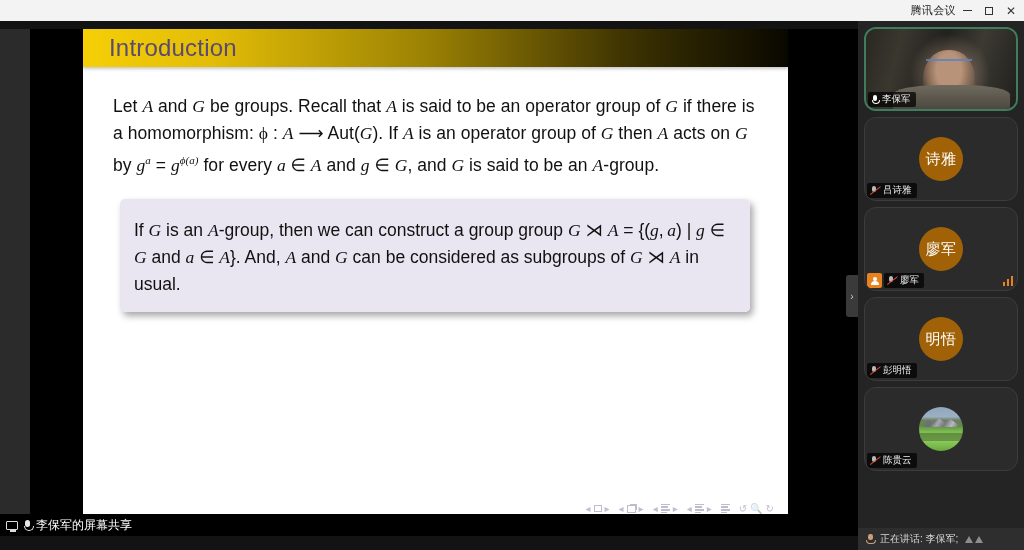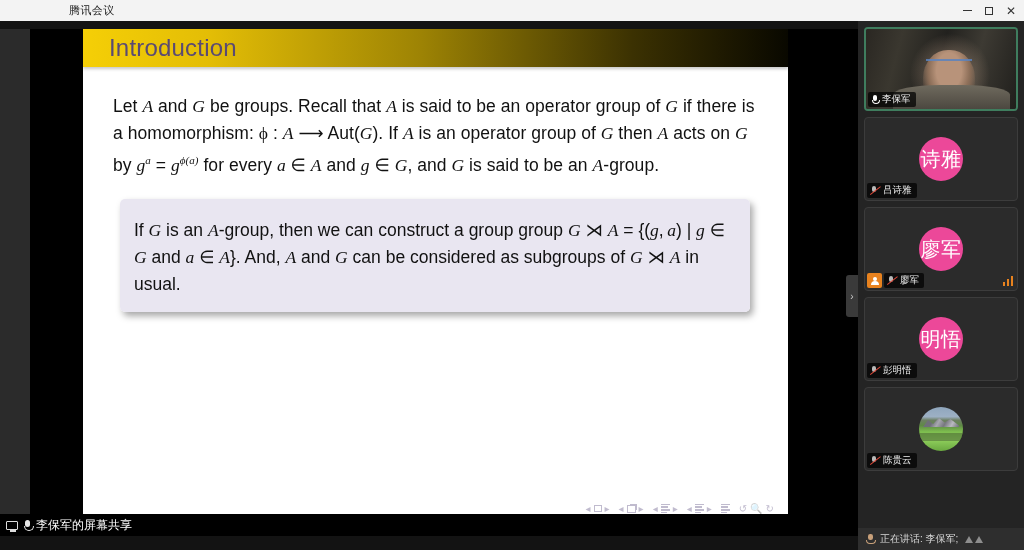--- a/index.html
+++ b/index.html
@@ -9,21 +9,21 @@
     font-family: "Liberation Sans", sans-serif;
   }
   .app { position: relative; width: 1024px; height: 550px; background: #131313; }
 
   
   .titlebar {
     position: absolute; left: 0; top: 0; width: 1024px; height: 21px;
     background: #f3f3f3; display: flex; align-items: center;
   }
   .titlebar-title {
-    flex: 1; text-align: left; font-size: 11px; color: #1a1a1a;
+    flex: 1; text-align: right; font-size: 11px; color: #1a1a1a;
     letter-spacing: .4px;
   }
   .win-controls { display: flex; align-items: center; gap: 0; padding-right: 2px; }
   .win-btn {
     width: 22px; height: 21px; display: flex; align-items: center; justify-content: center;
     color: #333; font-size: 10px; line-height: 1;
   }
   .glyph-min { display:block; width:9px; height:1px; background:#333; }
   .glyph-max { display:block; width:8px; height:8px; border:1px solid #333; }
   .glyph-close { font-size: 12px; }
@@ -132,21 +132,21 @@
   }
 
   
   .sidebar {
     position: absolute; right: 0; top: 21px; width: 166px; height: 529px;
     background: #242424;
   }
   .tiles { padding: 6px 6px 0 6px; display: flex; flex-direction: column; gap: 6px; }
   .tile {
     position: relative; width: 154px; height: 84px; background: #2b2b2b;
-    border: 1px solid #3c3c3c; border-radius: 4px; overflow: hidden;
+    border: 1px solid #3c3c3c; border-radius: 12px; overflow: hidden;
     display: flex; align-items: center; justify-content: center;
   }
   .tile.active { border: 2px solid #3f7d5e; }
   .tile-video {
     position:absolute; inset:0;
     background:
       radial-gradient(circle at 56% 56%, rgba(150,128,110,.55) 0 16%, rgba(0,0,0,0) 42%),
       linear-gradient(105deg, #2a2722 0%, #3a372f 22%, #22211e 48%, #3d3a33 70%, #201f1c 100%);
   }
   .vid-person {
@@ -158,21 +158,21 @@
     position:absolute; left: 40%; top: 38%; width: 46px; height: 7px;
     border-top: 2px solid rgba(90,130,190,.85);
   }
   .vid-shoulders {
     position:absolute; left: 18%; bottom: 0; width: 78%; height: 24px;
     background: linear-gradient(to bottom, #6f6a5e, #4c4840);
     border-radius: 40% 40% 0 0;
   }
   .avatar {
     width: 44px; height: 44px; border-radius: 50%;
-    background: #ec4899; color: #fff; font-size: 20px;
+    background: #a16207; color: #fff; font-size: 15px;
     display: flex; align-items: center; justify-content: center;
     letter-spacing: .5px;
   }
   .avatar-photo {
     width: 44px; height: 44px; border-radius: 50%; overflow: hidden;
     background: linear-gradient(to bottom,
       #8fa6bd 0%, #9db0c4 22%,
       #6d7f63 30%, #5f8a45 42%,
       #7dbd4e 56%, #8fcf5c 74%, #6aa840 100%);
     position: relative;

